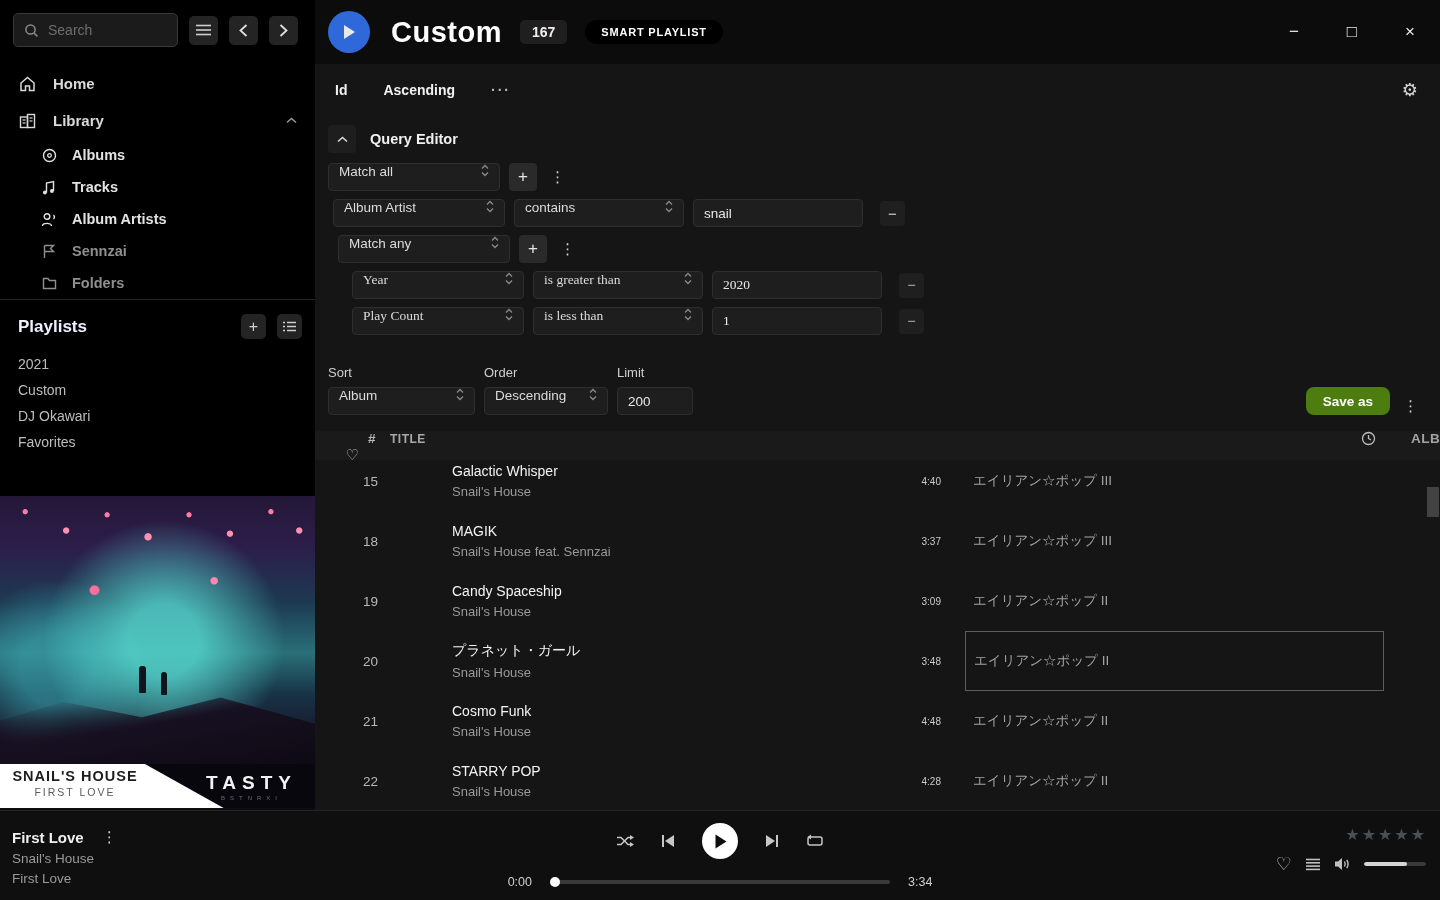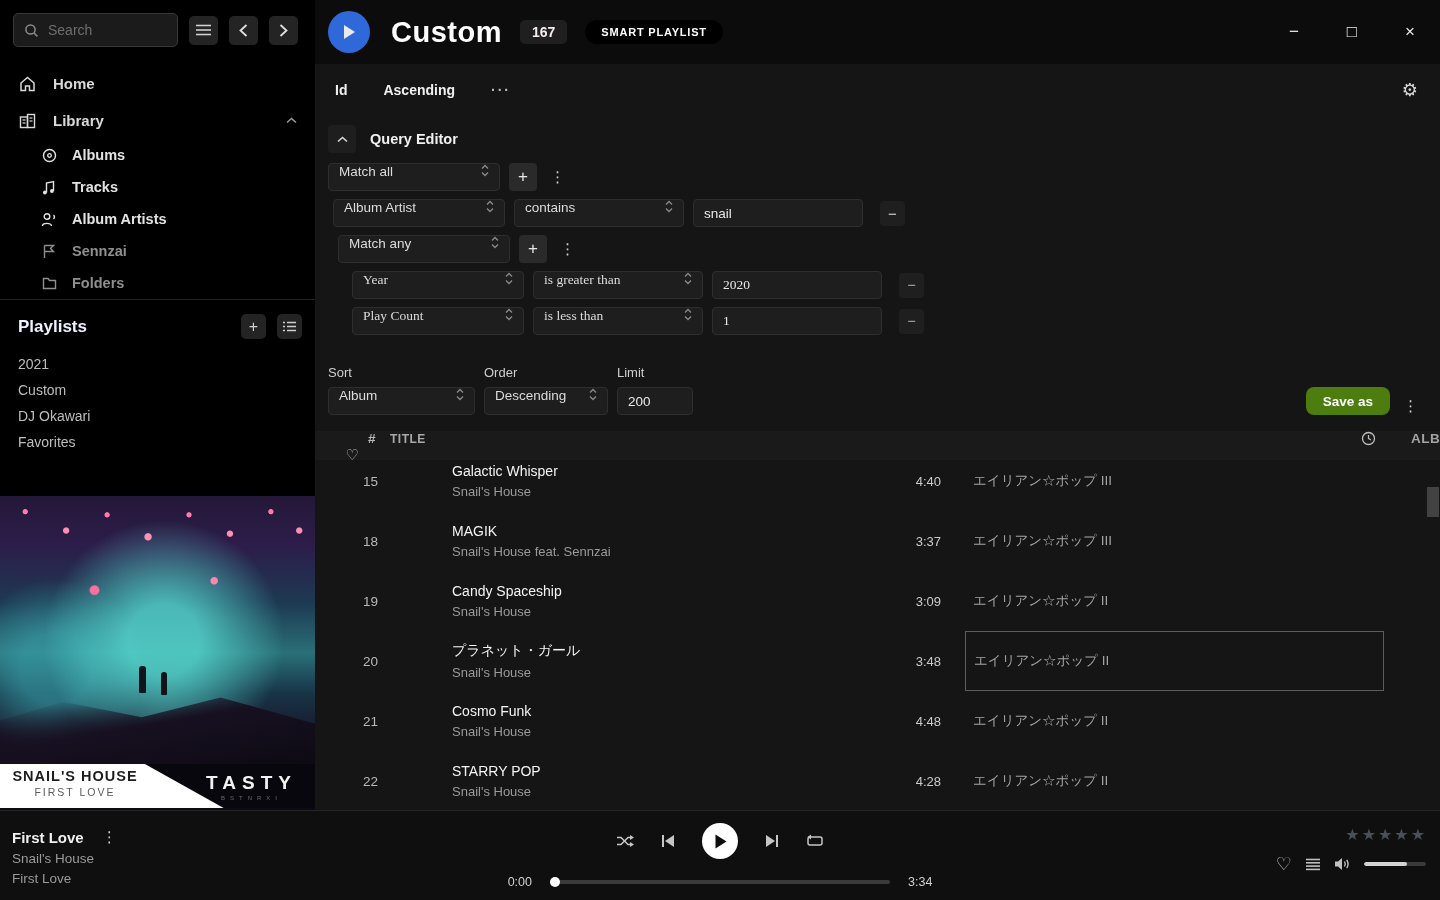--- a/index.html
+++ b/index.html
@@ -116,21 +116,21 @@
       radial-gradient(circle 8px at 70% 70%, #e0566e 0 60%, transparent 75%),
       linear-gradient(180deg, #2f958e 0 15%, #43b3a9 15% 80%, #8c2430 80% 88%, #3aa39a 88% 100%); }
   .thumb[data-art="alien-pop-2"] { background:
       radial-gradient(circle 7px at 58% 18%, #7a5bb5 0 60%, transparent 75%),
       radial-gradient(circle at 50% 50%, #e87186 0 12%, #f2a25c 14% 24%, #7cc4a0 26% 32%, #e87186 34% 42%, #f0b46a 44% 48%, transparent 50%),
       radial-gradient(circle 22px at 50% 50%, #e88a92 0 95%, transparent 100%),
       #f3e7ae; }
   .c-title { padding-right:10px; overflow:hidden; }
   .t-name { font-size:14px; font-weight:normal; color:#f3f3f3; margin-bottom:5px; white-space:nowrap; }
   .t-artist { font-size:13px; color:#9a9a9a; white-space:nowrap; }
-  .c-dur { text-align:right; padding-right:5px; font-size:13px; color:#cbcbcb; }
+  .c-dur { text-align:right; padding-right:5px; font-size:10px; color:#cbcbcb; }
   .c-album { padding-left:27px; font-size:13.5px; color:#a3a3a3; align-self:stretch; display:flex; align-items:center; }
   .c-album[data-focused="true"] { border:1px solid #5c5c5c; margin-left:19px; padding-left:8px; }
   .c-fav { }
   .scrollbar { position:absolute; right:0; top:29px; bottom:0; width:14px; }
   .scroll-thumb { position:absolute; top:27px; right:1px; width:12px; height:30px; background:#424242; cursor:pointer; }
 
   
   .playbar { height:90px; background:#0f0f0f; border-top:1px solid #242424; display:flex; flex-shrink:0; }
   .pb-left { width:480px; padding:17px 0 0 12px; }
   .pb-title-row { display:flex; align-items:center; gap:14px; }

